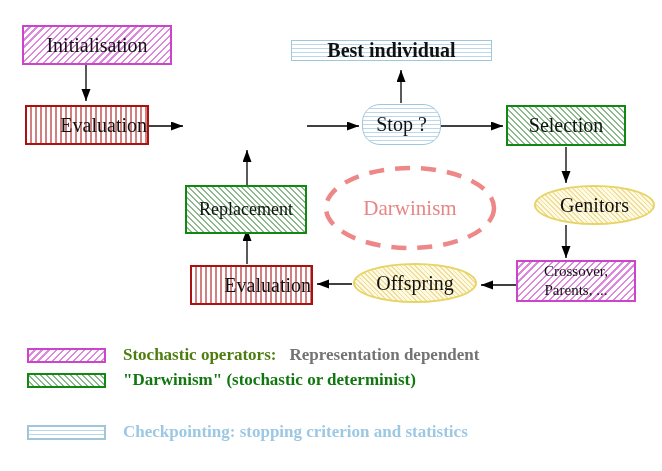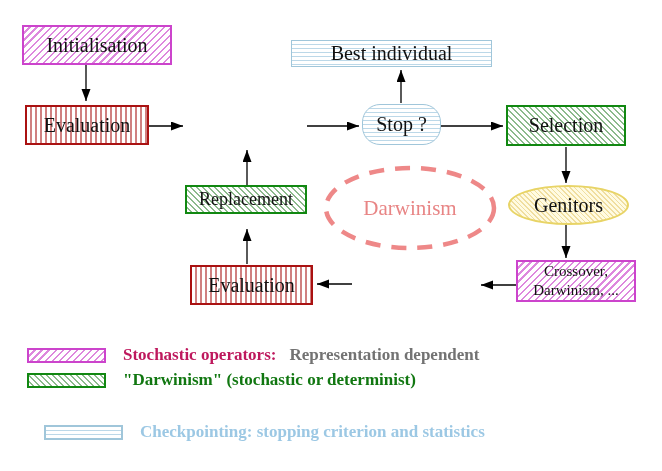--- a/index.html
+++ b/index.html
@@ -8,40 +8,40 @@
     font-family:"Liberation Serif","DejaVu Serif",serif;color:#111;
   }
   .overlay{position:absolute;left:0;top:0;width:662px;height:471px;pointer-events:none;}
   .node{
     position:absolute;display:flex;align-items:center;justify-content:center;
     text-align:center;font-size:20px;line-height:1.05;box-sizing:border-box;
   }
   
   .hatch-magenta{border:2px solid #cc44cc;background:repeating-linear-gradient(135deg,#ffffff 0 3.4px,#dd88dd 3.4px 5px);}
   .hatch-green{border:2px solid #118811;background:repeating-linear-gradient(45deg,#ffffff 0 2.8px,#8cba8c 2.8px 4.2px);}
-  .stripe-red{border:2px solid #aa1111;background:repeating-linear-gradient(90deg,#ffffff 0 3px,#d08080 3px 5px);}
+  .stripe-red{border:2px solid #aa1111;background:repeating-linear-gradient(90deg,#ffffff 0 3px,#d08080 3px 5px);justify-content:flex-end;}
   .lines-cyan{border:2px solid #a0c6da;background:repeating-linear-gradient(180deg,#ffffff 0 2.6px,#bcd8e8 2.6px 4px);}
   .ellipse-yellow{
     border:2px solid #e8d466;border-radius:50%;
     background:repeating-linear-gradient(45deg,#fffbe2 0 2.2px,#f0dea0 2.2px 3.4px);
   }
   .rounded{border-radius:18px;}
   .generation-label{
     position:absolute;display:flex;align-items:center;justify-content:center;
     color:#e88585;font-size:21px;
   }
   
   .legend-row{position:absolute;display:flex;align-items:center;height:18px;}
   .swatch{width:79px;height:15px;box-sizing:border-box;margin-right:17px;flex:0 0 auto;}
   .legend-row .swatch.hatch-magenta,
   .legend-row .swatch.hatch-green,
   .legend-row .swatch.stripe-red,
   .legend-row .swatch.lines-cyan{border-width:2px;}
   .legend-text{font-weight:bold;font-size:17px;white-space:nowrap;}
-  .t-magenta{color:#be185d;}
+  .t-magenta{color:#4d7c0f;}
   .t-gold{color:#737373;margin-left:13px;}
   .t-green{color:#117711;}
   .t-red{color:#bb1122;}
   .t-cyan{color:#9cc8e4;}
   .crossover-text{font-size:15px;line-height:1.25;}
 </style>
 </head>
 <body>
 
 <div class="canvas">
@@ -70,66 +70,69 @@
 
   <div class="node hatch-magenta" style="left:22px;top:25px;width:150px;height:40px;">
     <span>Initialisation</span>
   </div>
 
   <div class="node stripe-red" style="left:25px;top:105px;width:124px;height:40px;">
     <span>Evaluation</span>
   </div>
 
 
-  <div class="node lines-cyan" style="left:291px;top:40px;width:201px;height:27px;border-width:1.5px;">
+  <div class="node lines-cyan" style="left:291px;top:40px;width:201px;height:21px;border-width:1.5px;font-weight:bold;">
     <span>Best individual</span>
   </div>
 
   <div class="node lines-cyan rounded" style="left:362px;top:104px;width:79px;height:41px;border-width:1.5px;">
     <span>Stop ?</span>
   </div>
 
   <div class="node hatch-green" style="left:506px;top:105px;width:120px;height:41px;">
     <span>Selection</span>
   </div>
 
-  <div class="node ellipse-yellow" style="left:508px;top:185px;width:121px;height:40px;">
+  <div class="node ellipse-yellow" style="left:534px;top:185px;width:121px;height:40px;">
     <span>Genitors</span>
   </div>
 
-  <div class="node hatch-green" style="left:185px;top:185px;width:122px;height:29px;font-size:18px;">
+  <div class="node hatch-green" style="left:185px;top:185px;width:122px;height:49px;font-size:18px;">
     <span>Replacement</span>
   </div>
 
   <div class="generation-label" style="left:325px;top:168px;width:170px;height:80px;">
     <span>Darwinism</span>
   </div>
 
   <div class="node stripe-red" style="left:190px;top:265px;width:123px;height:40px;">
     <span>Evaluation</span>
   </div>
 
+  <div class="node ellipse-yellow" style="left:353px;top:263px;width:124px;height:40px;">
+    <span>Offspring</span>
+  </div>
 
   <div class="node hatch-magenta crossover-text" style="left:516px;top:260px;width:120px;height:42px;text-align:center;">
     <span>
       <span>Crossover,</span><br>
-      <span>Darwinism, ...</span>
+      <span>Parents, ...</span>
     </span>
   </div>
 
   <div class="legend-row" style="left:27px;top:346px;">
     <div class="swatch hatch-magenta"></div>
     <span class="legend-text t-magenta">Stochastic operators:</span>
     <span class="legend-text t-gold">Representation dependent</span>
   </div>
 
   <div class="legend-row" style="left:27px;top:371px;">
     <div class="swatch hatch-green"></div>
     <span class="legend-text t-green">"Darwinism" (stochastic or determinist)</span>
   </div>
 
 
-  <div class="legend-row" style="left:27px;top:423px;padding-left:17px;">
+  <div class="legend-row" style="left:10px;top:423px;padding-left:17px;">
     <div class="swatch lines-cyan"></div>
     <span class="legend-text t-cyan">Checkpointing: stopping criterion and statistics</span>
   </div>
 
 </div>
 
 </body></html>

